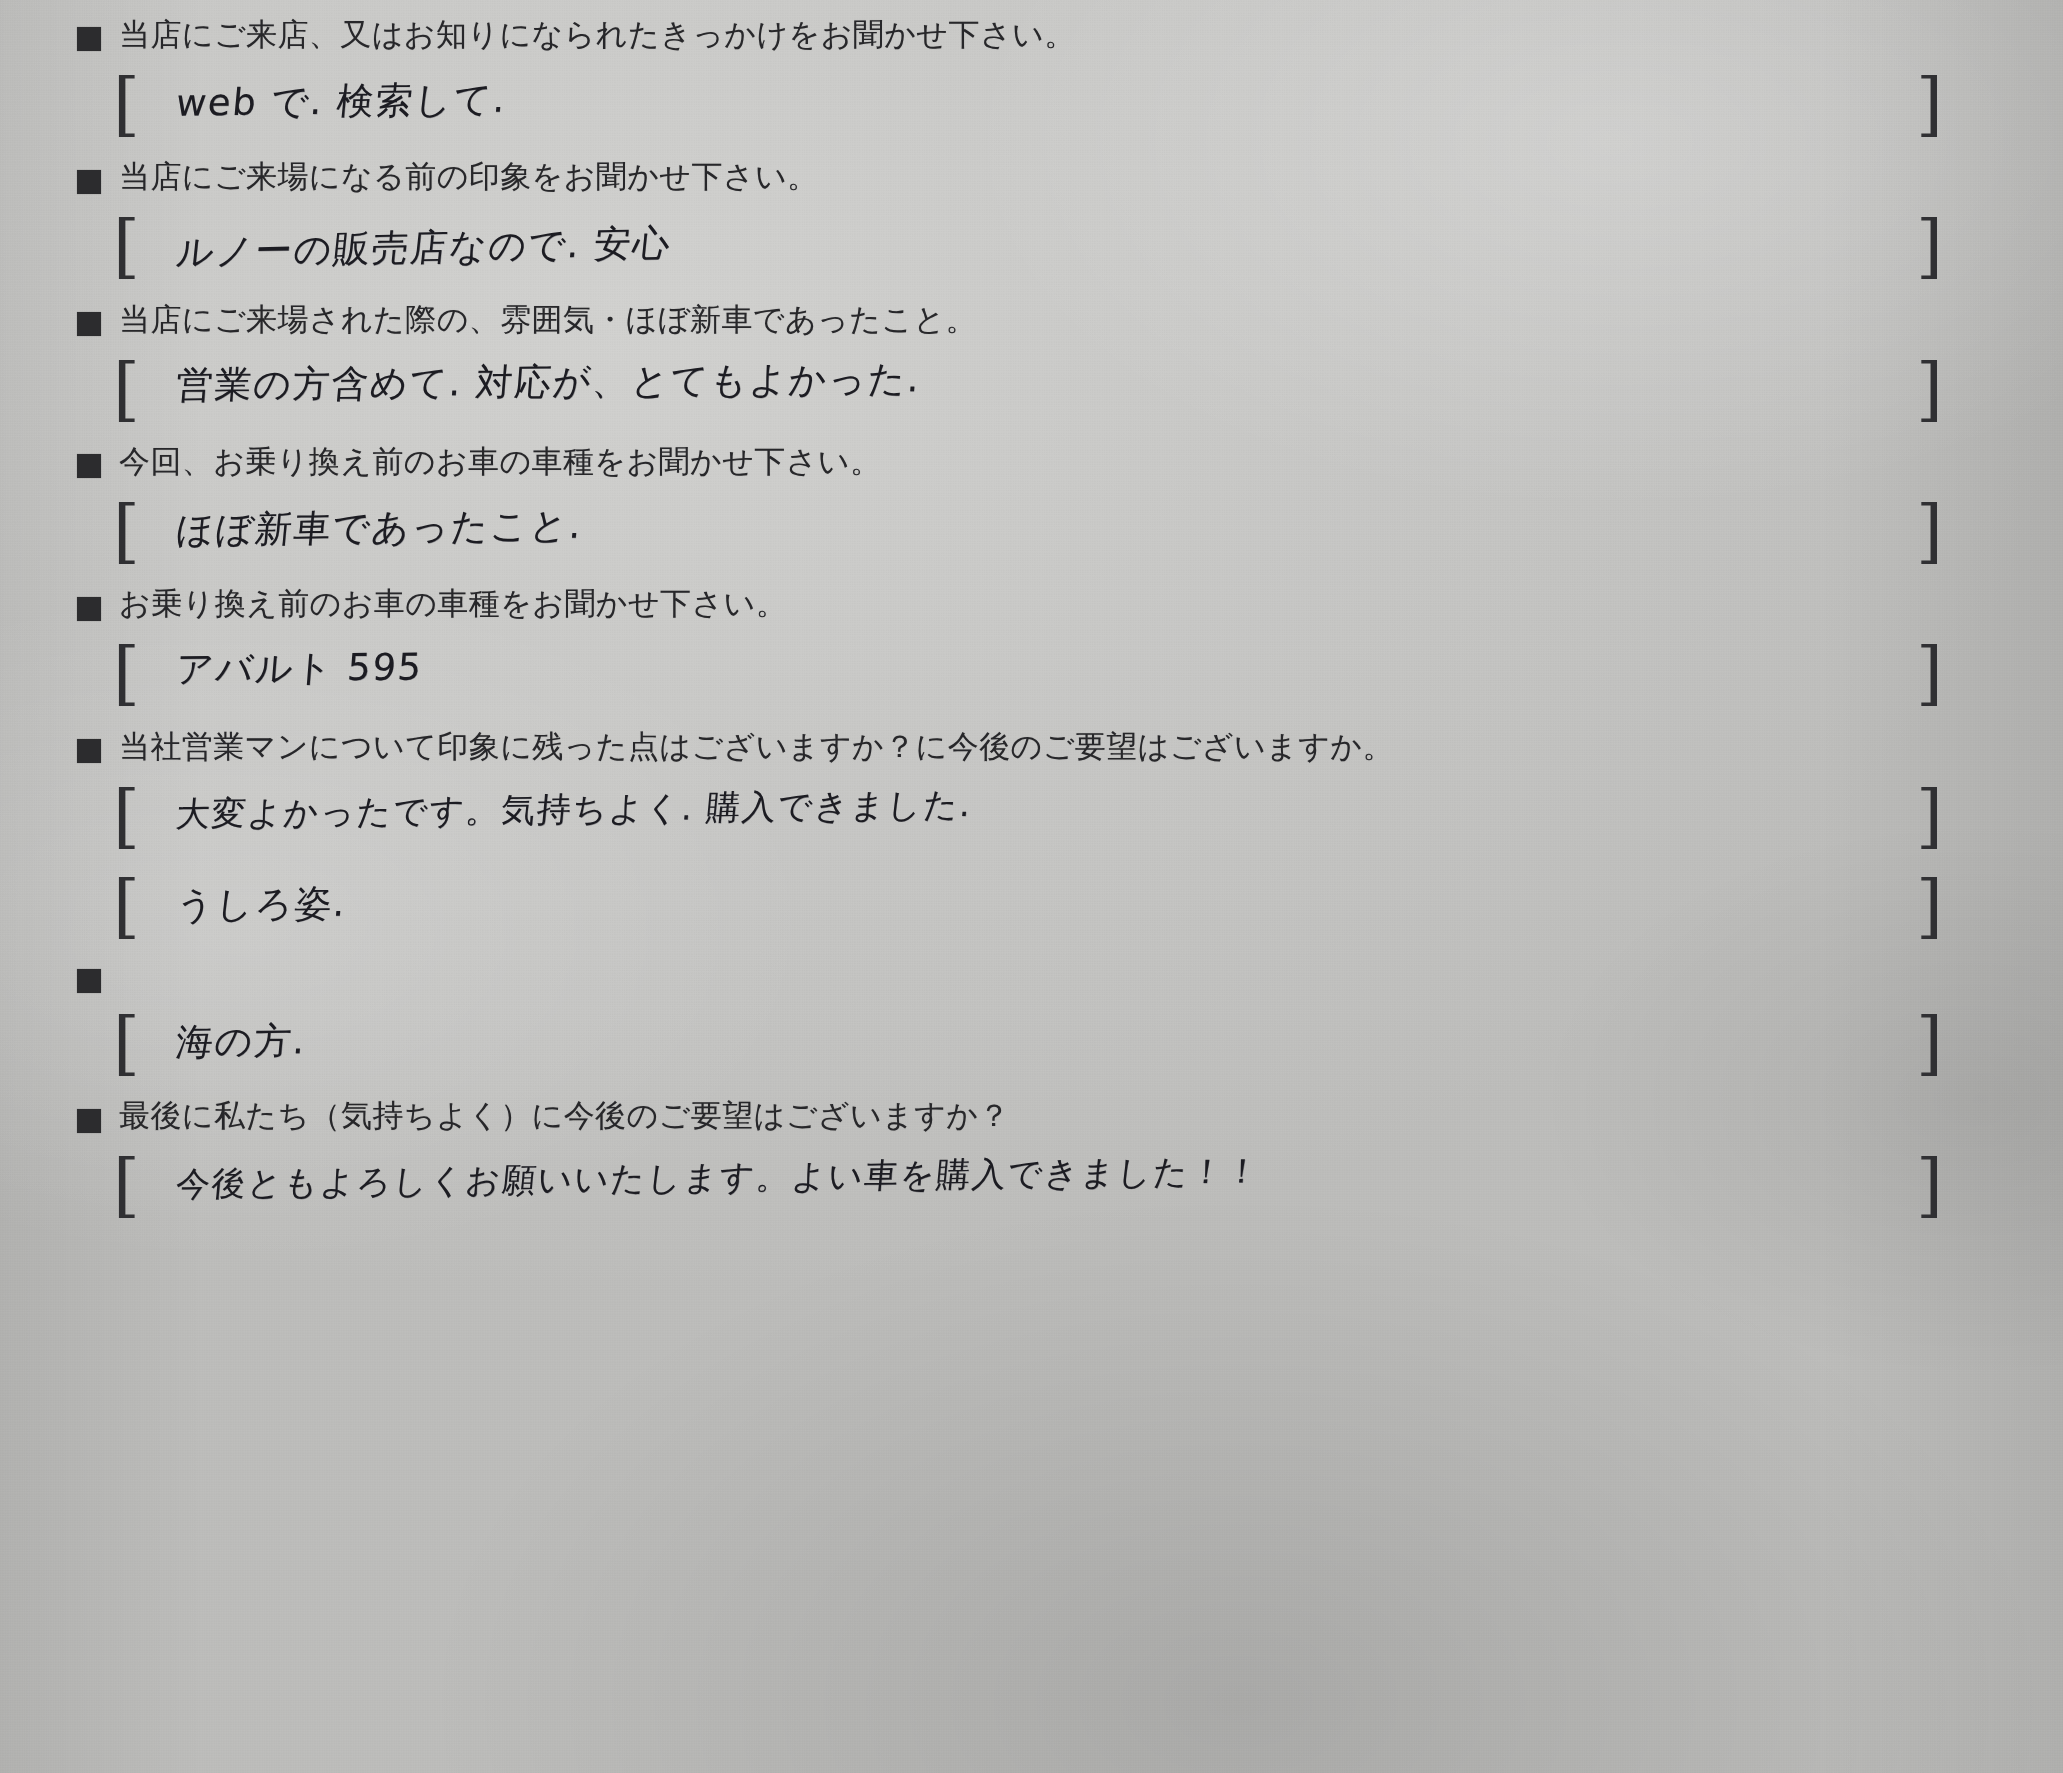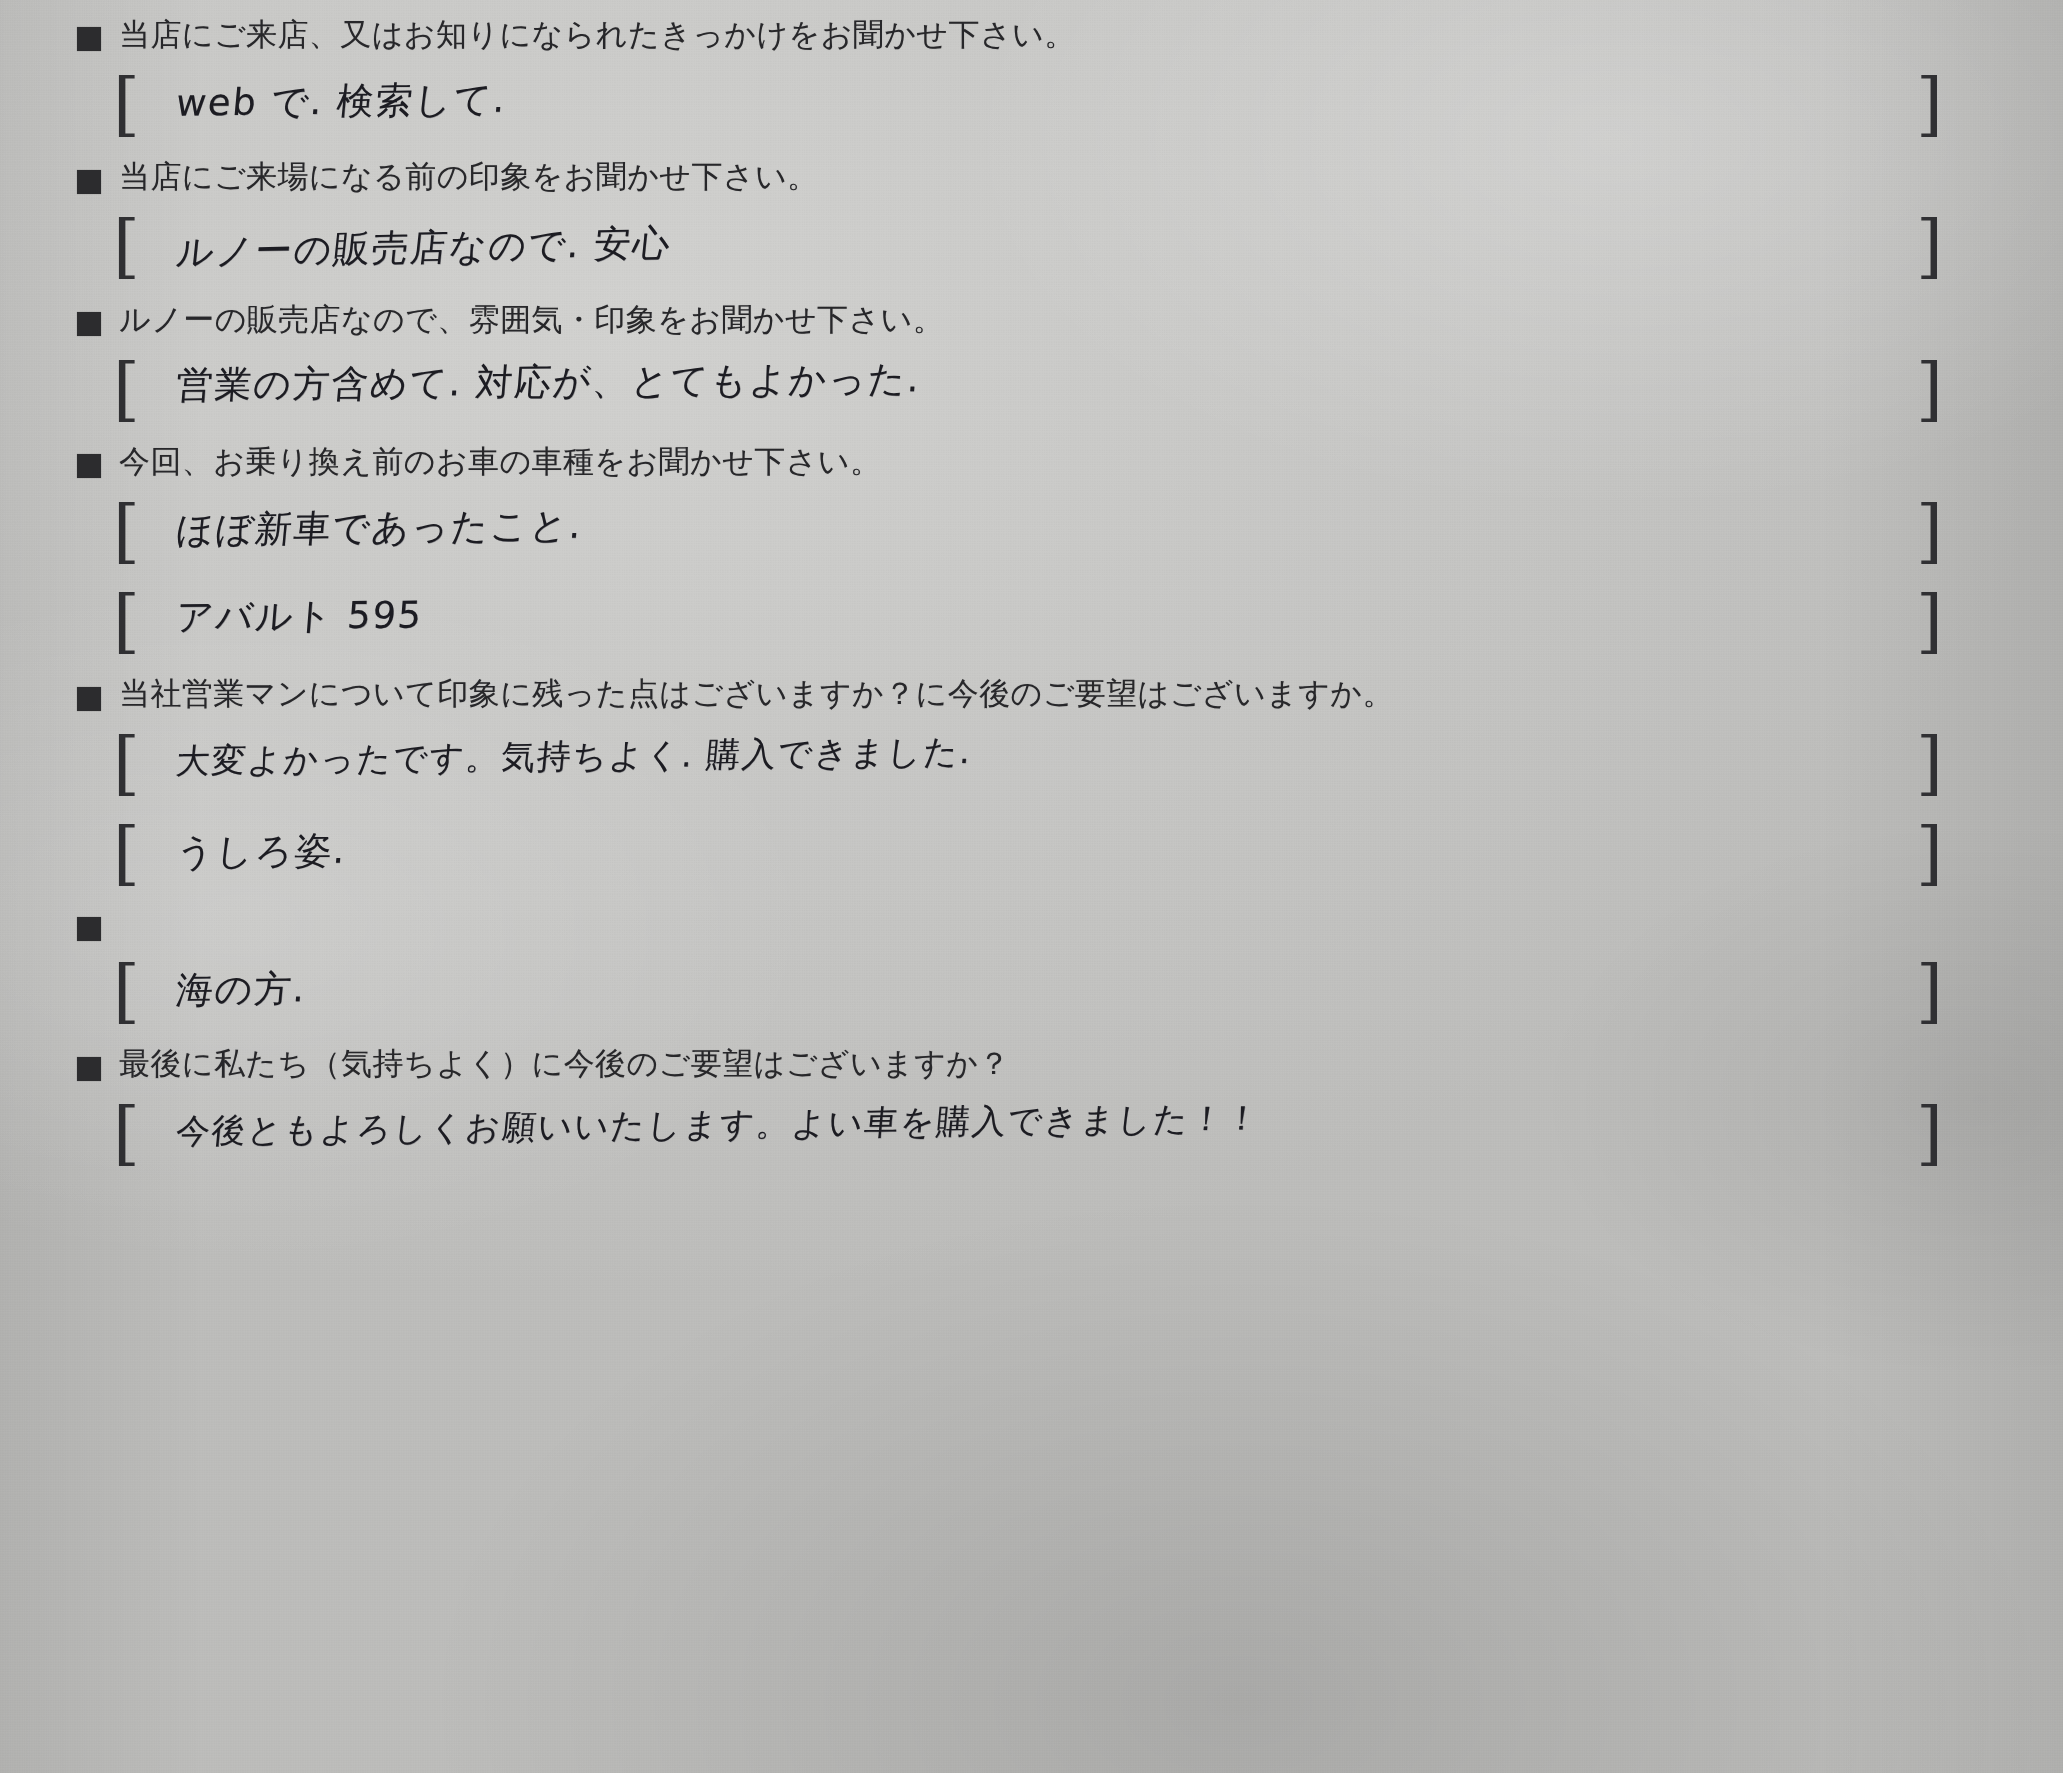--- a/index.html
+++ b/index.html
@@ -148,21 +148,21 @@
       <div class="answer ans-indent-1">
         <span class="brk brk-l">[</span>
         <span class="handwriting hw-slant-2">ルノーの販売店なので. 安心</span>
         <span class="brk brk-r">]</span>
       </div>
     </div>
 
     <div class="qblock">
       <div class="question">
         <span class="bullet"></span>
-        <span class="qtext">ルノーの販売店なので、雰囲気・印象をお聞かせ下さい。</span>
+        <span class="qtext">当店にご来場された際の、雰囲気・ほぼ新車であったこと。</span>
       </div>
       <div class="answer ans-indent-1">
         <span class="brk brk-l">[</span>
         <span class="handwriting hw-slant-3">営業の方含めて. 対応が、とてもよかった.</span>
         <span class="brk brk-r">]</span>
       </div>
     </div>
 
     <div class="qblock">
       <div class="question">
@@ -170,20 +170,24 @@
         <span class="qtext">今回、お乗り換え前のお車の車種をお聞かせ下さい。</span>
       </div>
       <div class="answer ans-indent-2">
         <span class="brk brk-l">[</span>
         <span class="handwriting">ほぼ新車であったこと.</span>
         <span class="brk brk-r">]</span>
       </div>
     </div>
 
     <div class="qblock">
+      <div class="question">
+        <span class="bullet"></span>
+        <span class="qtext">お乗り換え前のお車の車種をお聞かせ下さい。</span>
+      </div>
       <div class="answer ans-indent-1">
         <span class="brk brk-l">[</span>
         <span class="handwriting hw-slant-3">アバルト 595</span>
         <span class="brk brk-r">]</span>
       </div>
     </div>
 
     <div class="qblock">
       <div class="question">
         <span class="bullet"></span>

